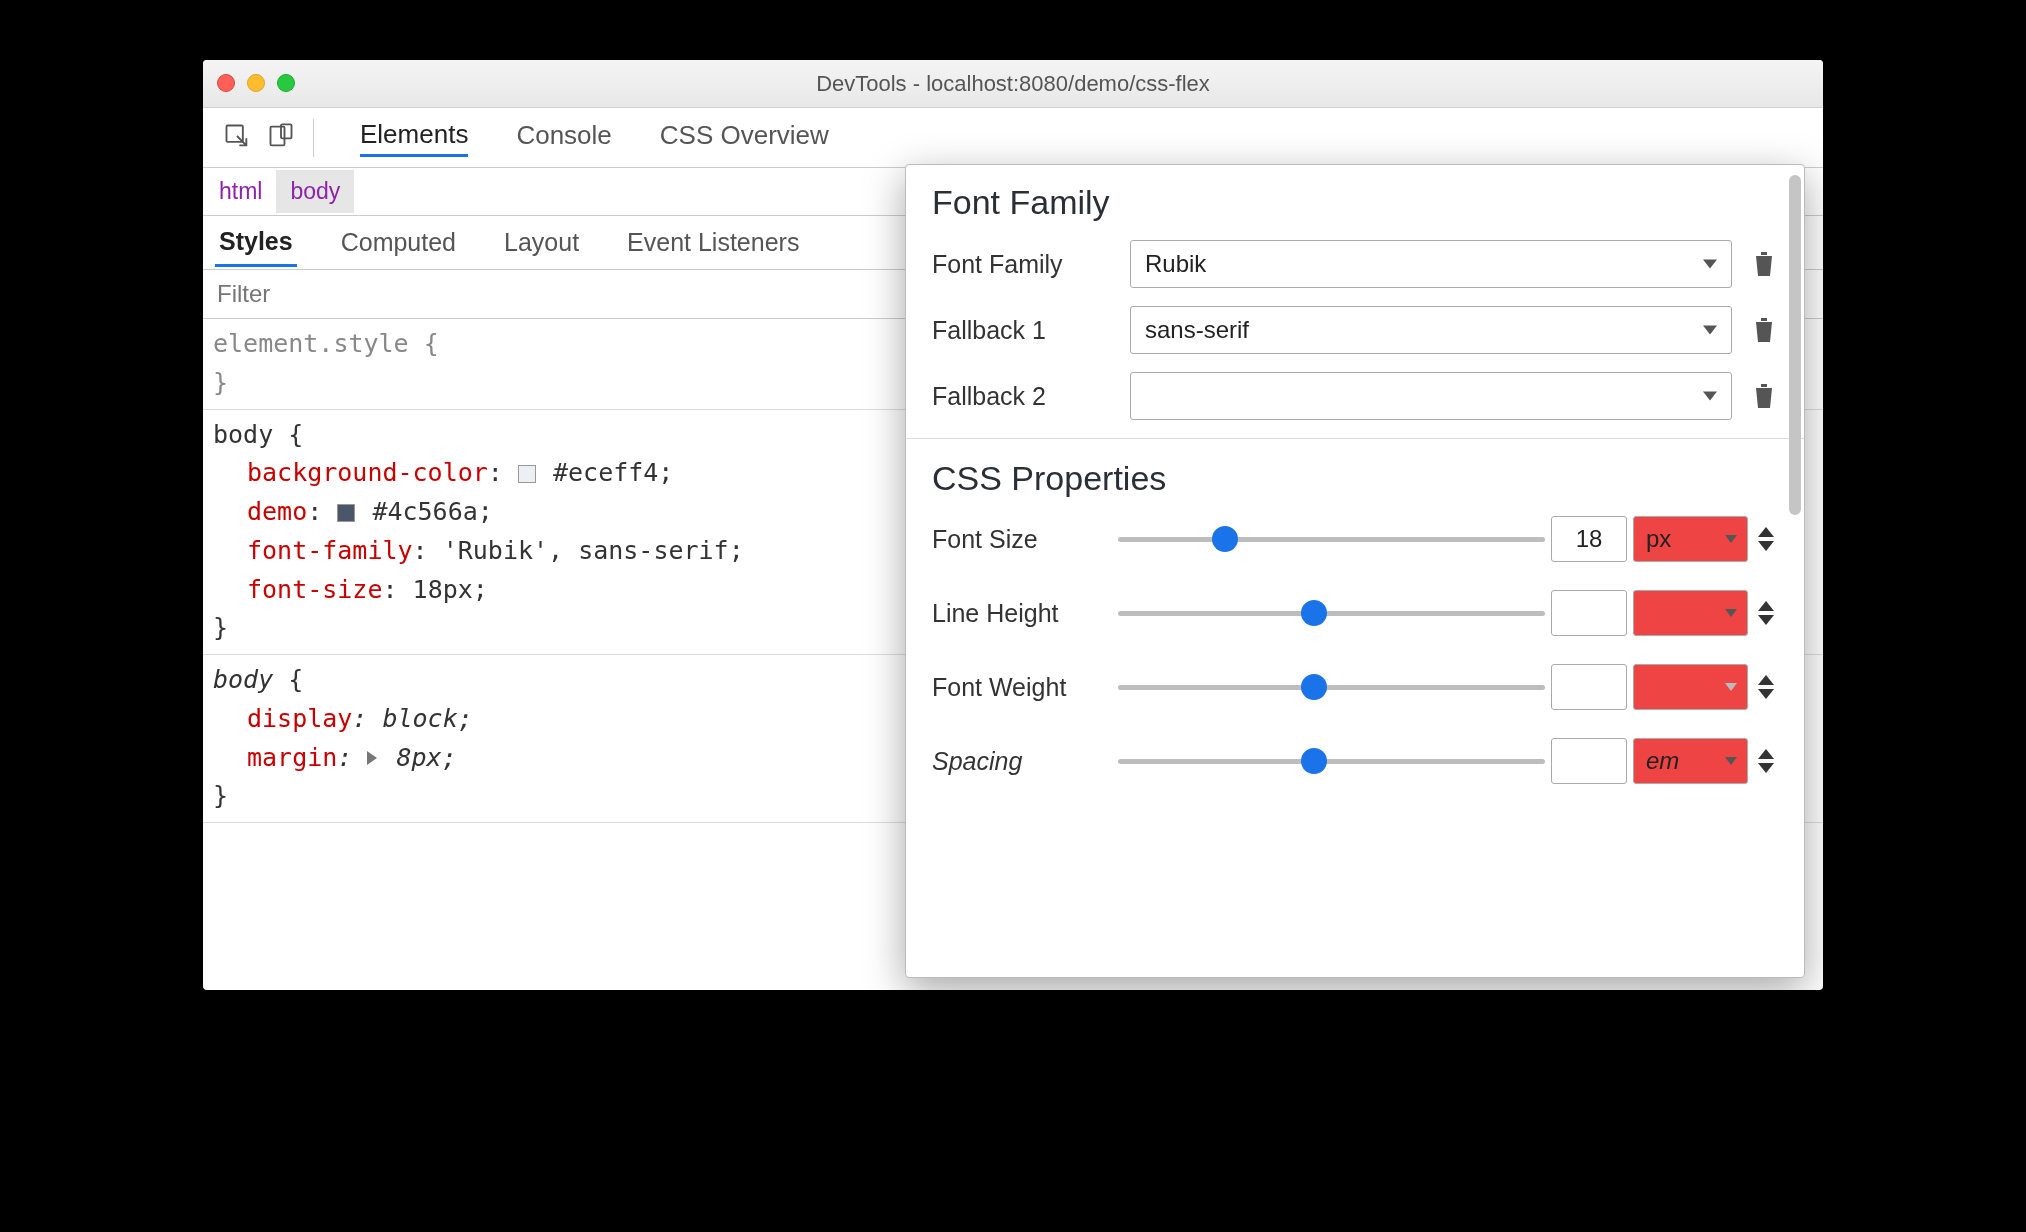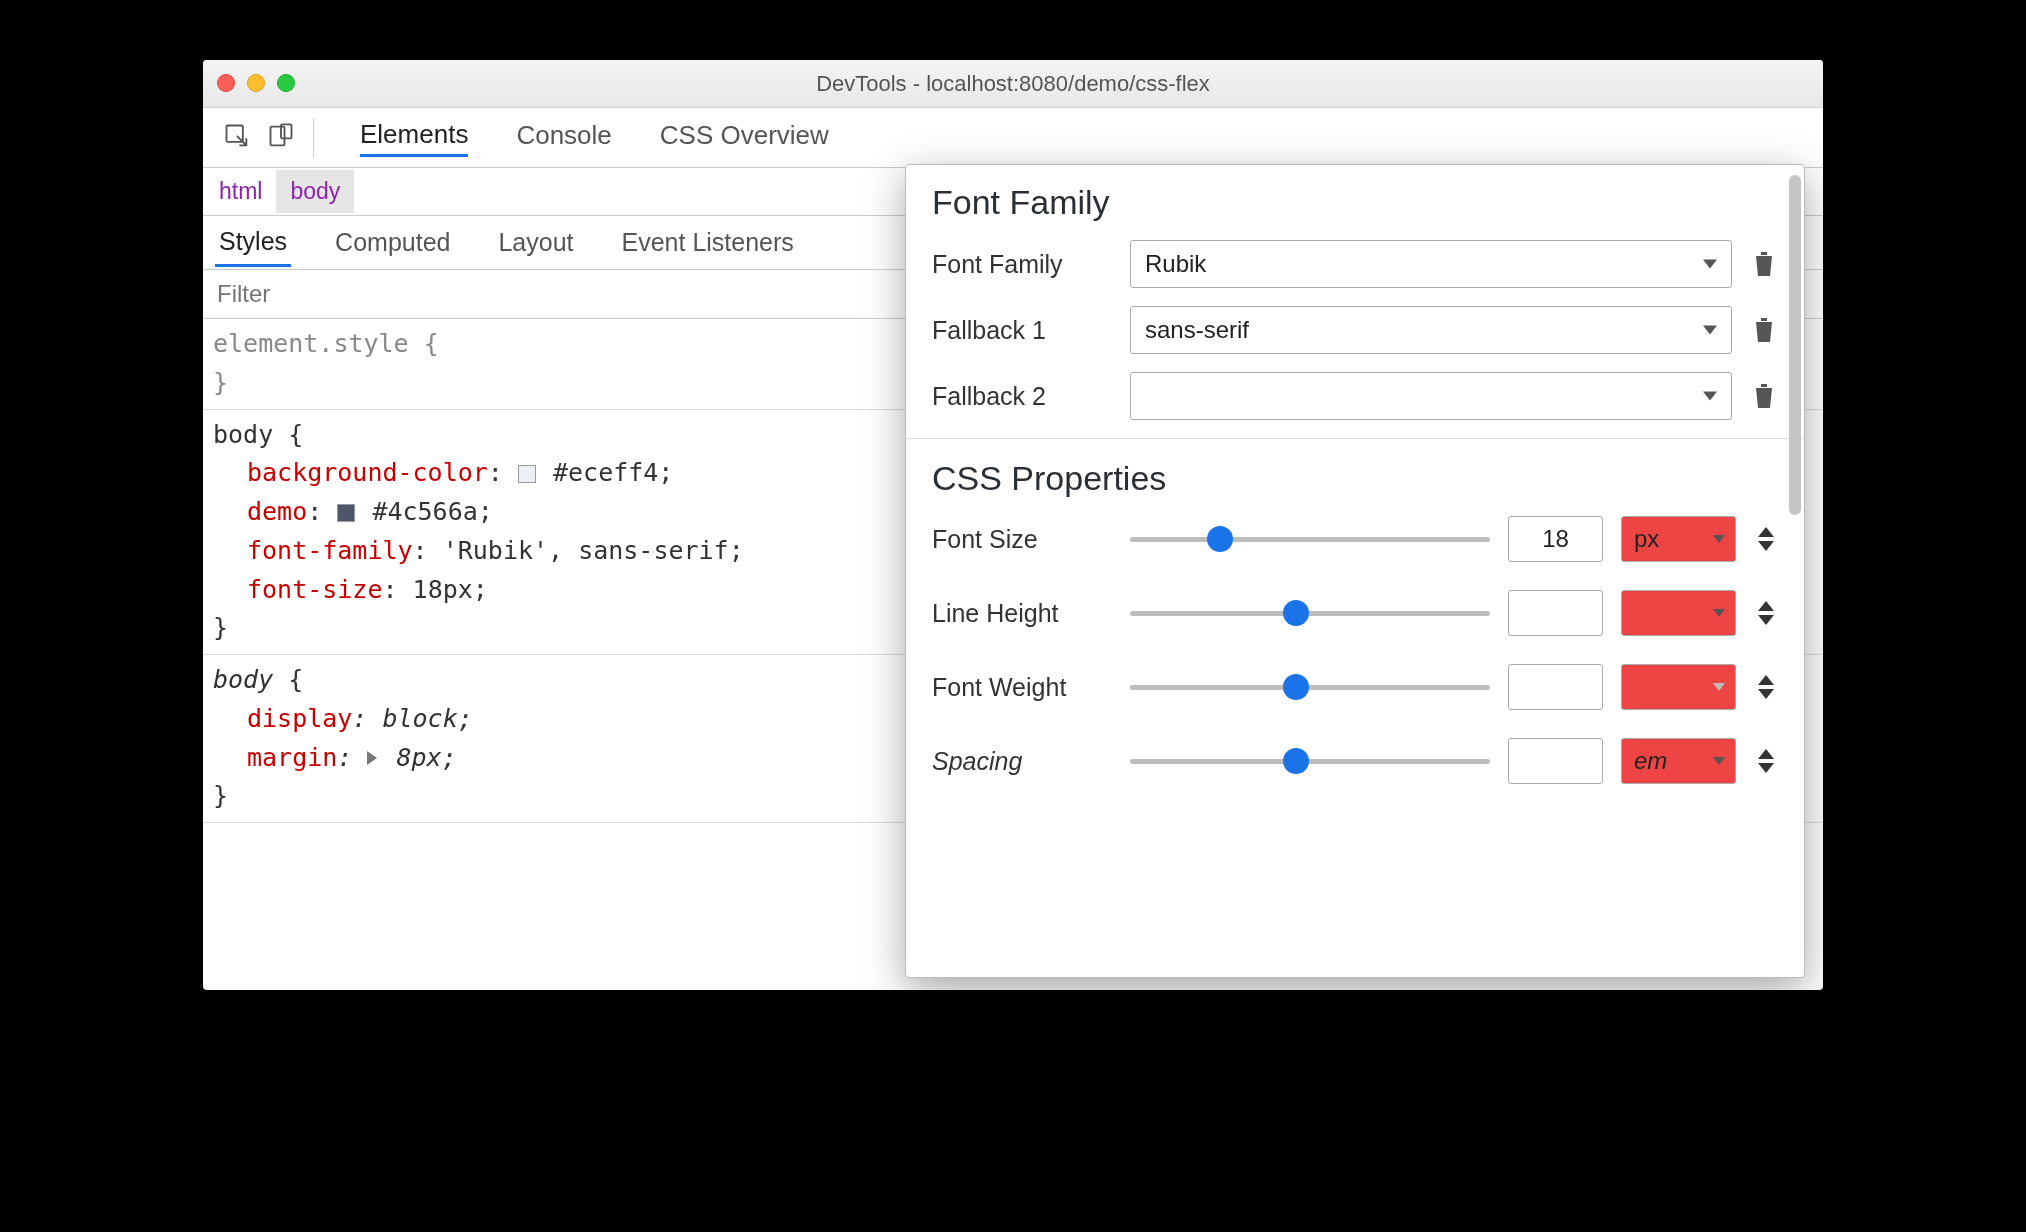--- a/index.html
+++ b/index.html
@@ -101,21 +101,21 @@
     height: 54px;
     border-bottom: 1px solid #ccc;
     display: flex;
     align-items: center;
     padding: 0 12px;
     gap: 40px;
     font-size: 25px;
     color: #555;
   }
   .subtab { padding: 8px 4px; cursor: pointer; }
-  .subtab.active { color: #222; font-weight: 400; border-bottom: 3px solid #1a73e8; }
+  .subtab.active { color: #222; font-weight: 700; border-bottom: 3px solid #1a73e8; }
 
   
   .filter-row {
     border-bottom: 1px solid #ccc;
   }
   .filter-row input {
     width: 100%;
     border: none;
     padding: 10px 14px;
     font-size: 24px;
@@ -222,21 +222,21 @@
   .trash svg { fill: #555; }
   .trash { width: 28px; display:flex; justify-content:center; cursor:pointer;}
   .divider {
     border-top: 1px solid #ddd;
     margin: 10px -26px 20px -26px;
   }
 
   .prop-row {
     display: flex;
     align-items: center;
-    gap: 18px;
+    gap: 6px;
     margin-bottom: 28px;
   }
   .prop-label { width: 180px; font-size: 25px; color: #333; }
   .slider {
     flex: 1;
     position: relative;
     height: 24px;
     display: flex;
     align-items: center;
   }
@@ -248,21 +248,21 @@
   }
   .slider .thumb {
     position: absolute;
     top: 50%;
     width: 26px; height: 26px;
     background: #1a73e8;
     border-radius: 50%;
     transform: translate(-50%,-50%);
   }
   .num-input {
-    width: 95px;
+    width: 76px;
     height: 46px;
     border: 1px solid #aaa;
     border-radius: 3px;
     text-align: center;
     font-size: 24px;
     background:#fff;
   }
   .unit-select {
     width: 115px;
     height: 46px;

